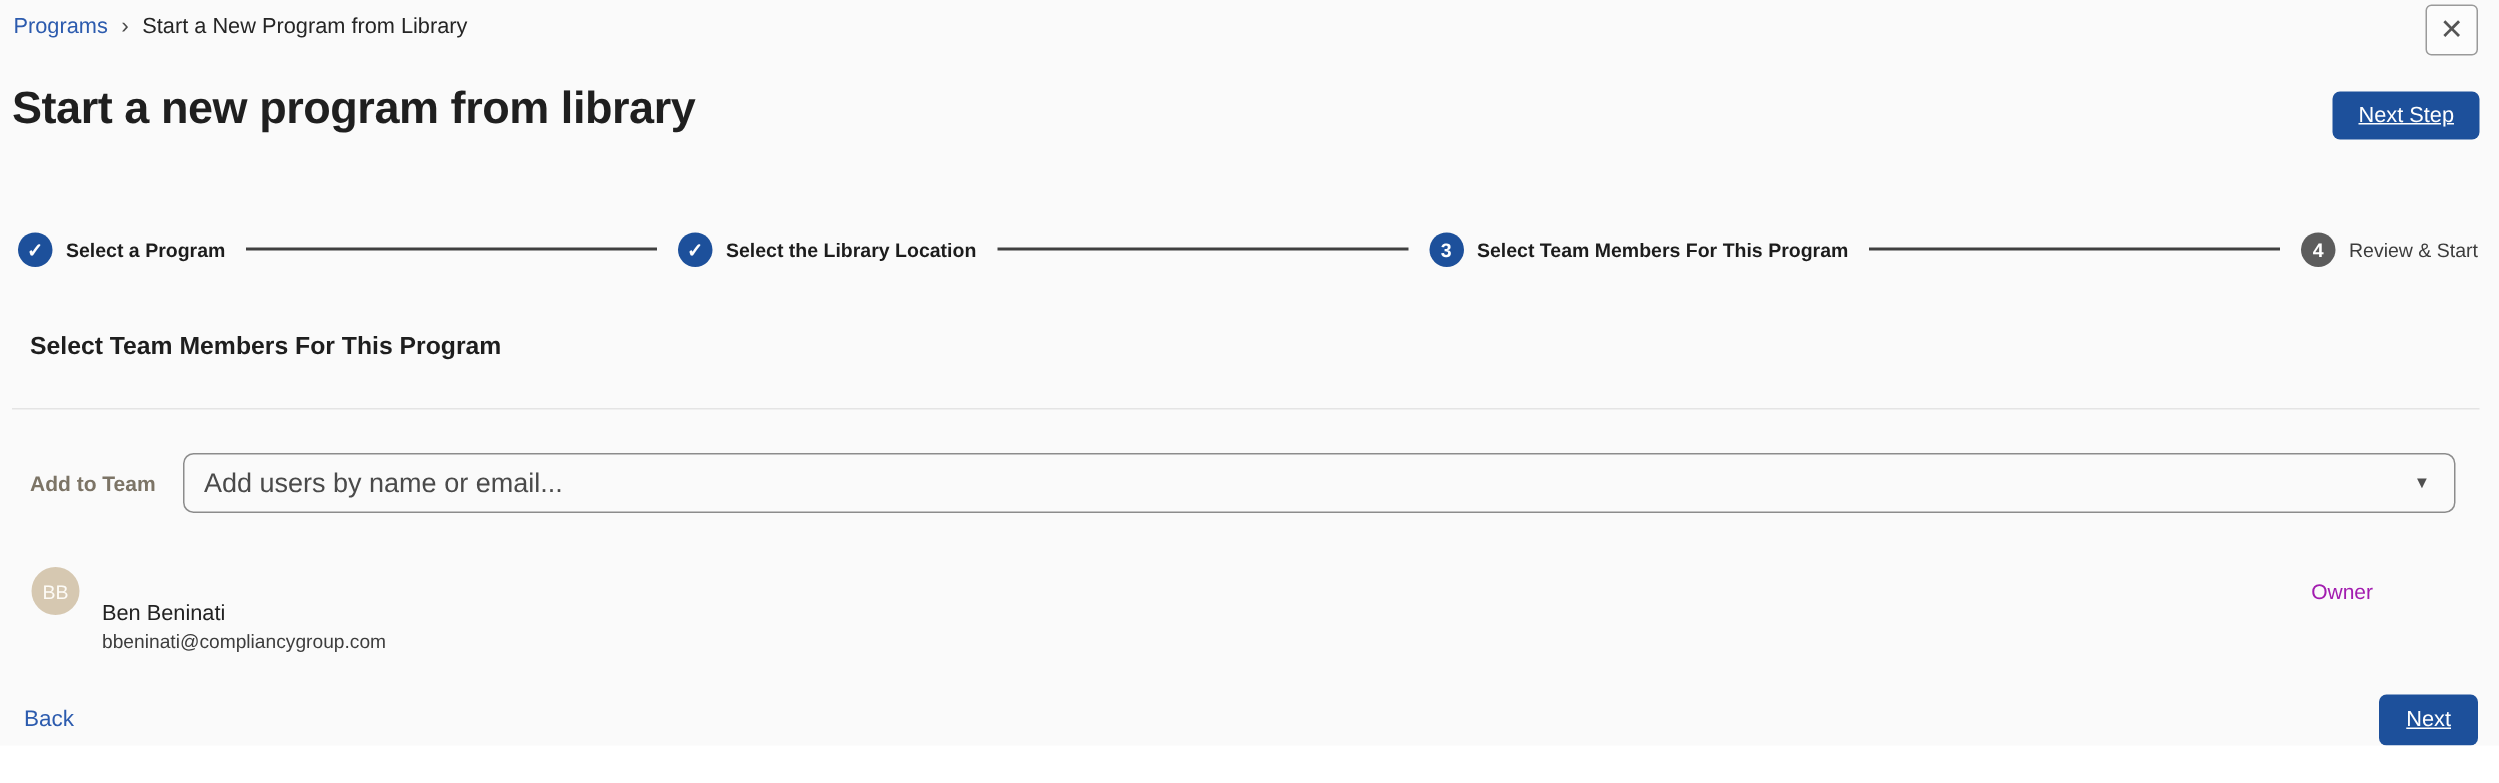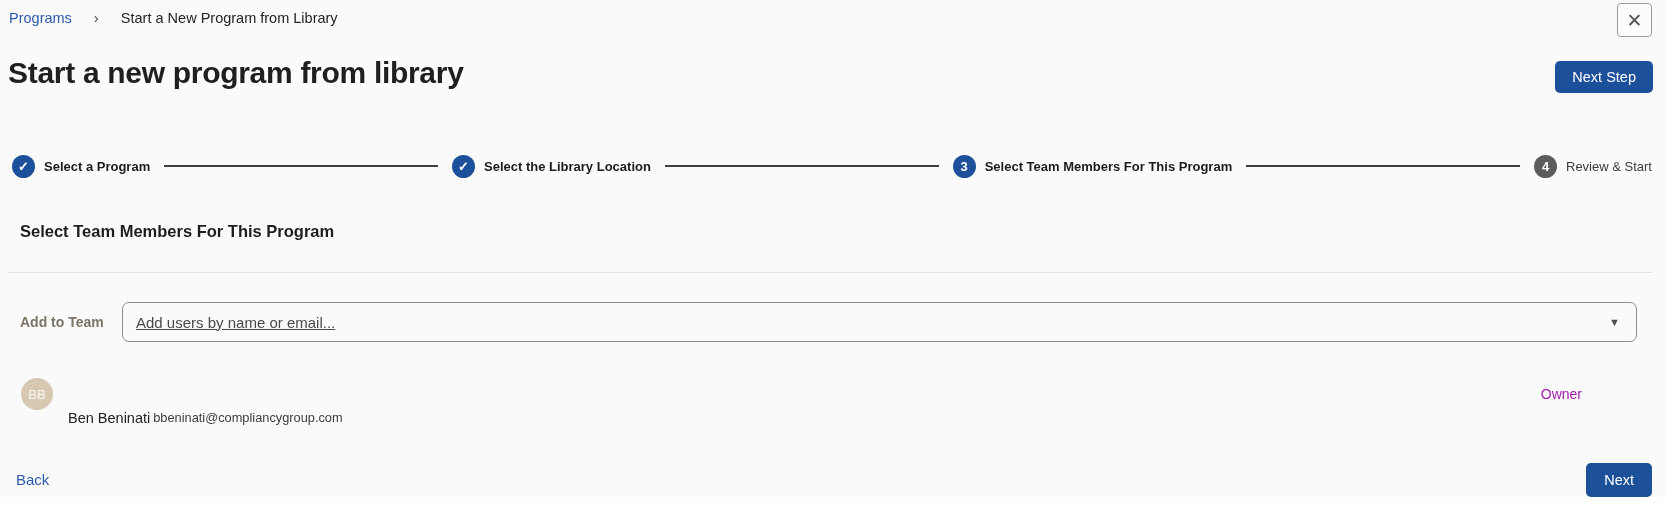--- a/index.html
+++ b/index.html
@@ -1,35 +1,35 @@
 <!DOCTYPE html>
 <html><head>
 <meta charset="utf-8">
 <style>
   * { margin:0; padding:0; box-sizing:border-box; }
   html,body { width:1666px; height:522px; background:#ffffff; font-family:"Liberation Sans", sans-serif; }
   .page { position:relative; width:1666px; height:497px; background:#fafafa; overflow:hidden; }
   .below-strip { width:1666px; height:25px; background:#ffffff; }
 
   
-  .breadcrumb { position:absolute; top:10px; left:9px; display:flex; align-items:flex-end; gap:22px; font-size:14.5px; }
+  .breadcrumb { position:absolute; top:10px; left:9px; display:flex; align-items:flex-end; gap:9px; font-size:14.5px; }
   .crumb-link { color:#2c5bae; cursor:pointer; }
   .crumb-sep { color:#4a4a4a; font-size:15px; line-height:1; transform:translateY(-1px); }
   .crumb-current { color:#252525; }
 
   
   .close-btn { position:absolute; top:3px; right:14px; width:35px; height:34px; background:#fcfcfc;
     border:1px solid #9a9a9a; border-radius:4px; display:flex; align-items:center; justify-content:center;
     cursor:pointer; }
   .close-btn span { font-size:19px; color:#555; line-height:1; }
 
   
   .page-title { position:absolute; top:56px; left:8px; font-size:30px; font-weight:700; color:#1f1f1f; letter-spacing:-0.3px; }
   .btn-primary { background:#1d509b; color:#ffffff; border:none; border-radius:5px; font-size:14.5px;
-    font-family:"Liberation Sans", sans-serif; cursor:pointer; }
+    font-family:"Liberation Sans", sans-serif; cursor:pointer;text-decoration:underline; }
   .next-step-btn { position:absolute; top:61px; right:13px; height:32px; padding:0 17px; }
 
   
   .stepper { position:absolute; top:144px; left:12px; right:14px; height:44px; display:flex; align-items:center; }
   .step { display:flex; align-items:center; gap:9px; cursor:pointer; }
   .step-circle { width:23px; height:23px; border-radius:50%; display:flex; align-items:center; justify-content:center;
     color:#ffffff; font-size:13px; font-weight:700; flex:0 0 auto; }
   .step.completed .step-circle, .step.active .step-circle { background:#1d509b; }
   .step.upcoming .step-circle { background:#5c5c5c; }
   .step-label { font-size:13px; font-weight:700; color:#1c1c1c; white-space:nowrap; }
@@ -38,28 +38,28 @@
 
   
   .section-heading { position:absolute; top:222px; left:20px; font-size:16.5px; font-weight:700; color:#1e1e1e; }
   .divider { position:absolute; top:272px; left:8px; right:13px; border-top:1px solid #e4e4e4; }
 
   
   .form-row { position:absolute; top:302px; left:20px; right:29px; height:40px; display:flex; align-items:center; }
   .form-label { flex:0 0 102px; font-size:14px; font-weight:700; color:#7c7466; }
   .select-box { flex:1 1 auto; height:40px; background:#fafafa; border:1px solid #8c8c8c; border-radius:7px;
     display:flex; align-items:center; padding:0 20px 0 13px; cursor:pointer; position:relative; }
-  .select-placeholder { font-size:15px; color:#4a4a4a;text-decoration:underline; }
+  .select-placeholder { font-size:18px; color:#4a4a4a; }
   .select-arrow { position:absolute; right:16px; top:50%; transform:translateY(-50%); font-size:11px; color:#4f4f4f; }
 
   
   .user-row { position:absolute; top:377px; left:21px; right:84px; height:34px; display:flex; align-items:center; }
   .avatar { width:32px; height:32px; border-radius:50%; background:#d6c8b1; color:#fdfbf6;
     display:flex; align-items:center; justify-content:center; font-size:13px; font-weight:400; flex:0 0 auto; }
-  .user-text { margin-left:15px; display:flex; flex-direction:row; gap:3px;margin-top:48px; }
+  .user-text { margin-left:15px; display:flex; flex-direction:column; gap:3px;margin-top:48px; }
   .user-name { font-size:14.5px; color:#222222; }
   .user-email { font-size:12.8px; color:#3d3d3d; }
   .user-role { margin-left:auto; font-size:14px; color:#a21caf; }
 
   
   .back-link { position:absolute; top:471px; left:16px; font-size:15px; color:#2c5bae; cursor:pointer; }
   .next-btn { position:absolute; top:463px; right:14px; height:34px; padding:0 18px; }
 </style>
 </head>
 <body>

